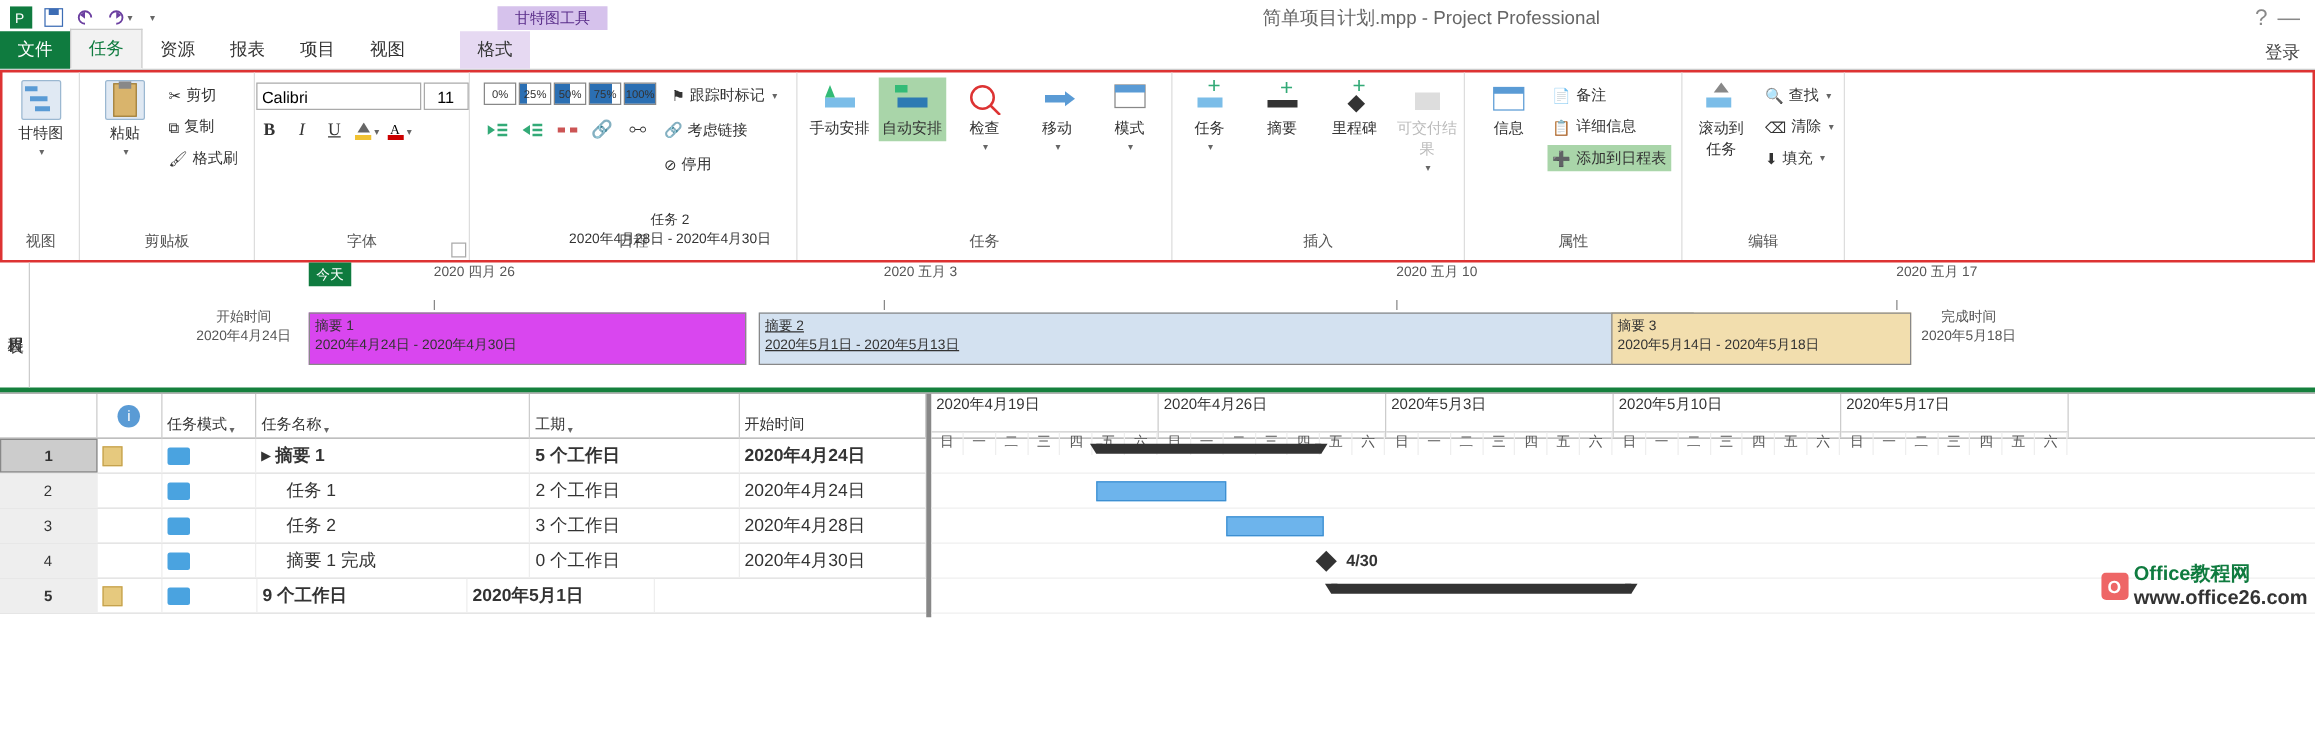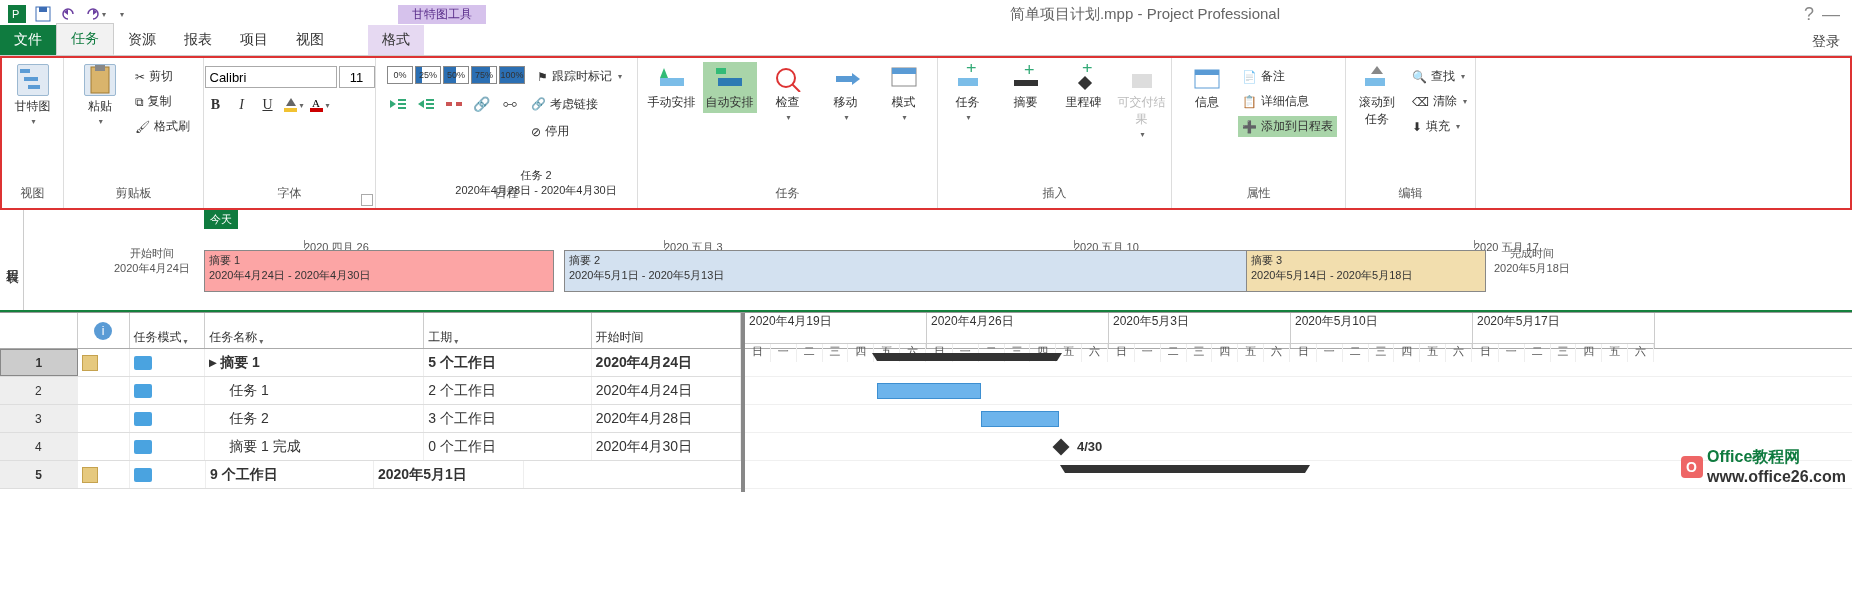--- a/index.html
+++ b/index.html
@@ -25,28 +25,28 @@
 .smallbtn { display:flex; align-items:center; gap:4px; font-size:12px; padding:2px 4px; white-space:nowrap;}
 .smallbtn.hl { background:#a9d5a9; }
 .icon-box { width:32px; height:32px; background:#e0e9f3; border:1px solid #9bb8d1; border-radius:2px; position:relative;}
 .font-row { display:flex; gap:2px; align-items:center;}
 .font-select { width:132px; height:22px; border:1px solid #aaa; font-size:13px; padding-left:4px; background:#fff;}
 .font-size { width:36px; height:22px; border:1px solid #aaa; font-size:13px; text-align:center; background:#fff;}
 .fmt-btn { width:22px; height:22px; display:flex; align-items:center; justify-content:center; border:1px solid transparent; font-family:"Times New Roman",serif; font-size:14px;}
 .pct-row{ display:flex; gap:2px;}
 .pct-item { width:26px; height:18px; border:1px solid #888; background:linear-gradient(to right,#2b6fb3 var(--p),#fff var(--p)); font-size:9px; display:flex; align-items:center; justify-content:center; color:#333;}
 .dialog-launcher { position:absolute; right:2px; bottom:2px; width:12px; height:12px; border:1px solid #aaa; }
-.timeline-area { display:flex; border-bottom:2px solid #15803d;}
+.timeline-area { display:flex; border-bottom:4px solid #15803d;gap:43px;}
 .tl-left { width:24px; writing-mode:vertical-rl; text-align:center; font-size:13px; padding:30px 2px; border-right:1px solid #ccc; color:#333;}
 .tl-body { flex:1; position:relative; height:100px; }
-.tick-label { position:absolute; font-size:11px; color:#555; top:30px;}
+.tick-label { position:absolute; font-size:11px; color:#555; top:0;}
 .today-flag { position:absolute; top:0; background:#0f7b3f; color:#fff; font-size:11px; padding:2px 6px;}
 .summary-bar { position:absolute; top:40px; height:42px; border:1px solid #888; font-size:11px; padding:2px 4px;}
 .summary-bar .st { display:block; }
-.sb1 { background:#fca5a5; }
+.sb1 { background:#d946ef; }
 .sb2 { background:#d3e1f0; }
 .sb3 { background:#f2deae; }
 .start-end { position:absolute; font-size:11px; color:#555; text-align:center;}
 .tasktab-hdr{ position:absolute; font-size:11px; color:#333; top:-32px;}
 .grid-area{ display:flex; height:180px; border-top:1px solid #999;}
 .grid-left{ width:745px; border-right:4px solid #888; overflow:hidden;}
 .gl-h { display:flex; height:36px; border-bottom:1px solid #aaa; font-size:12px; color:#333;}
 .gl-h > div { border-right:1px solid #ccc; display:flex; align-items:flex-end; padding:2px 4px;}
 .c-rownum{width:78px;} .c-ind{width:52px;} .c-mode{width:76px;} .c-name{width:220px;} .c-dur{width:168px;} .c-start{width:150px;}
 .gl-r { display:flex; height:28px; border-bottom:1px solid #ddd; font-size:14px; align-items:center;}
@@ -419,21 +419,21 @@
         <div class="tick-label" style="left: 1050px;">2020 五月 10</div>
         <div style="position: absolute; left: 1050px; top: 30px; width: 1px; height: 8px; background: rgb(136, 136, 136);"></div>
         <div class="tick-label" style="left: 1450px;">2020 五月 17</div>
         <div style="position: absolute; left: 1450px; top: 30px; width: 1px; height: 8px; background: rgb(136, 136, 136);"></div>
       </div>
     <div id="tl-bars">
         <div class="summary-bar sb1" style="left: 180px; width: 350px;">
           <span class="st">摘要 1</span>
           <span class="st">2020年4月24日 - 2020年4月30日</span>
         </div>
-        <div class="summary-bar sb2" style="left: 540px; width: 748px;">
+        <div class="summary-bar sb2" style="left: 540px; width: 748px; text-decoration: underline;">
           <span class="st">摘要 2</span>
           <span class="st">2020年5月1日 - 2020年5月13日</span>
         </div>
         <div class="summary-bar sb3" style="left: 1222px; width: 240px;">
           <span class="st">摘要 3</span>
           <span class="st">2020年5月14日 - 2020年5月18日</span>
         </div>
       </div>
   </div>
 </div>

